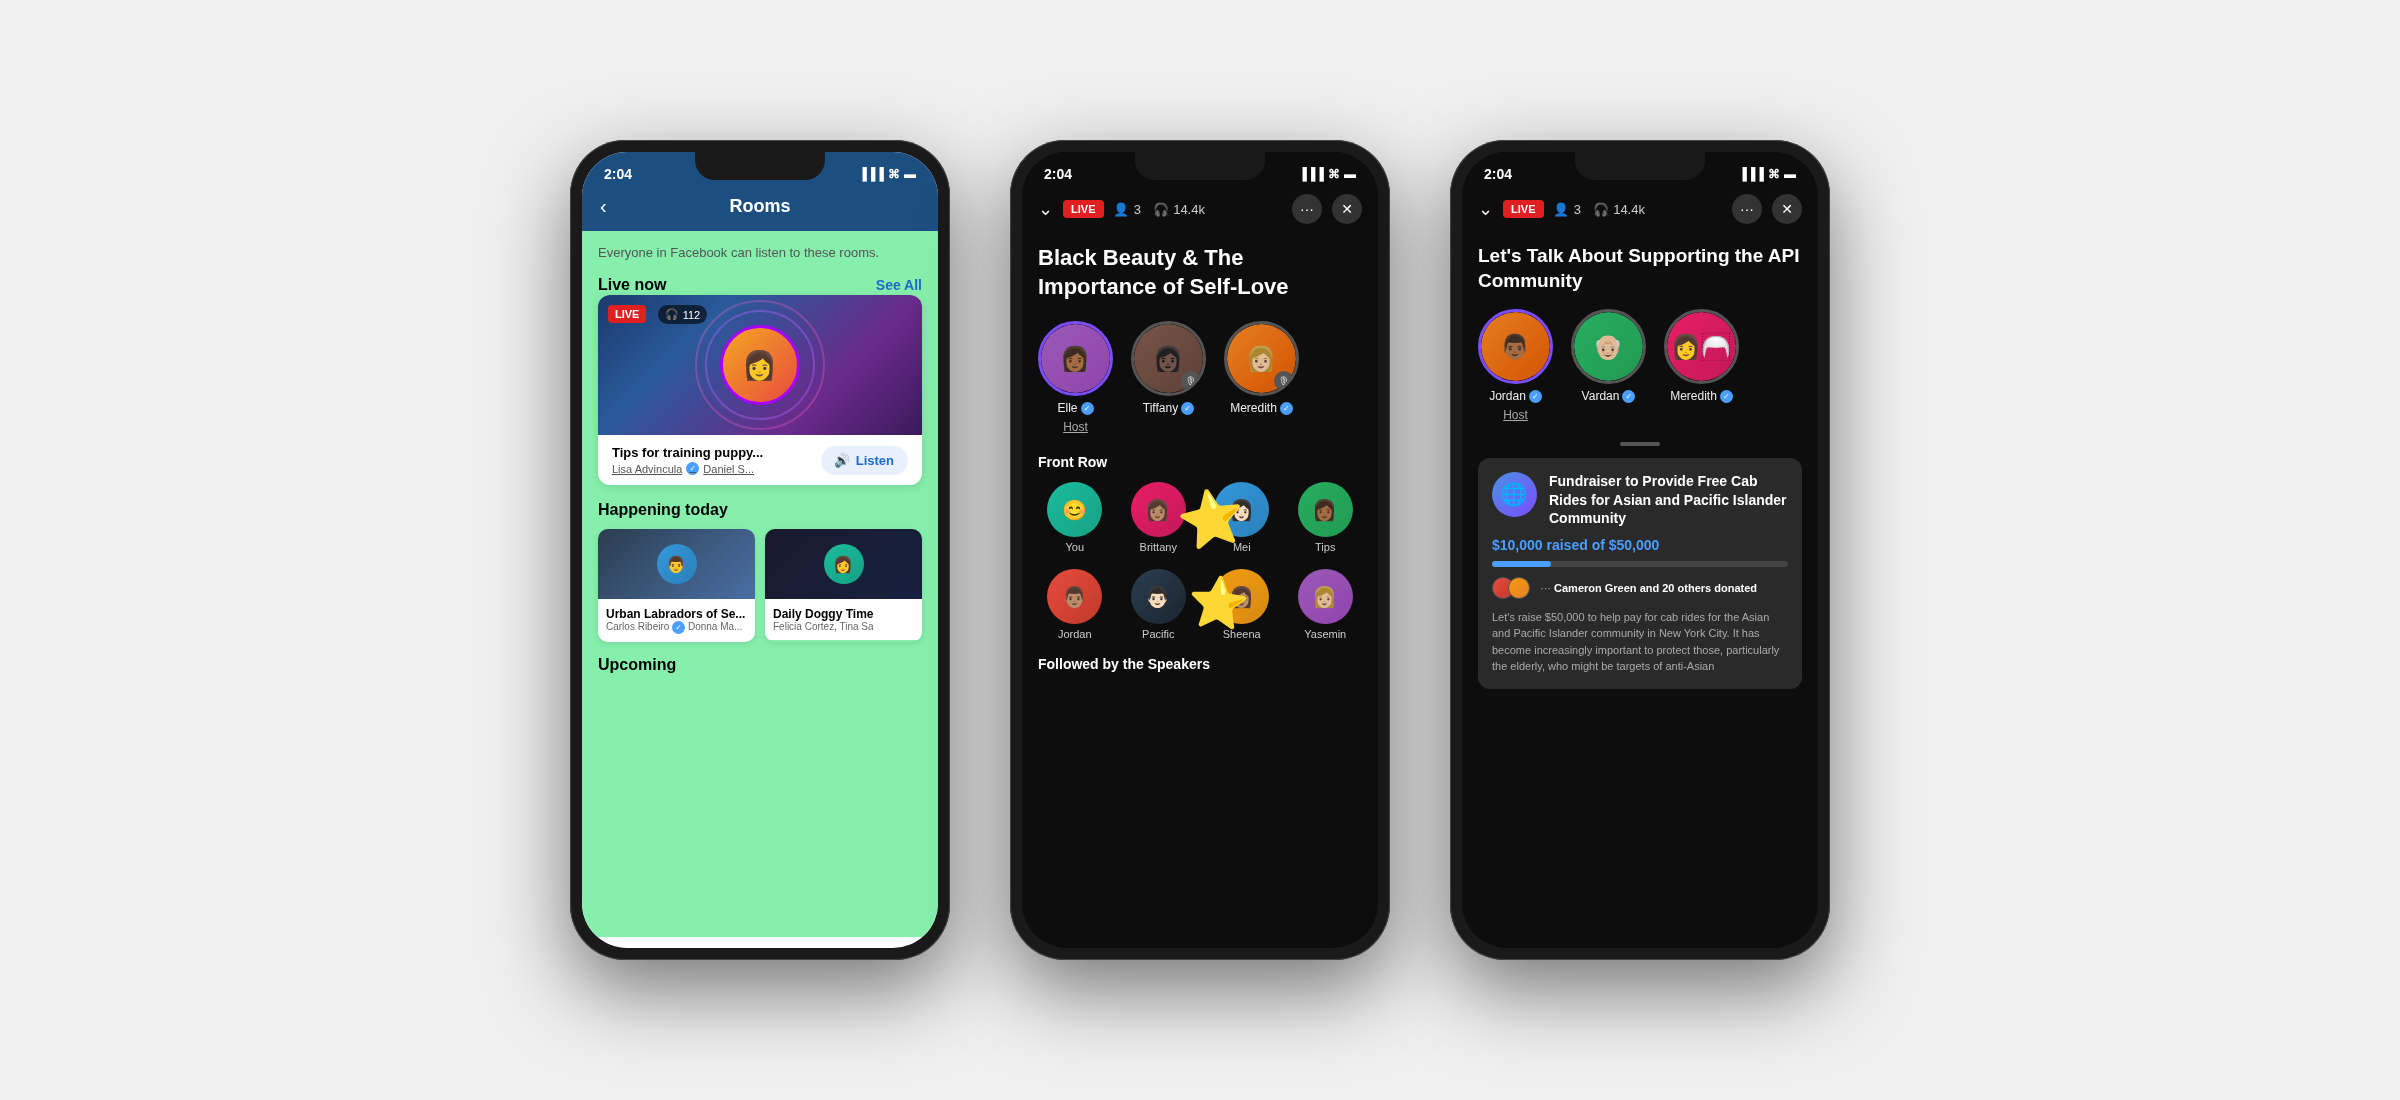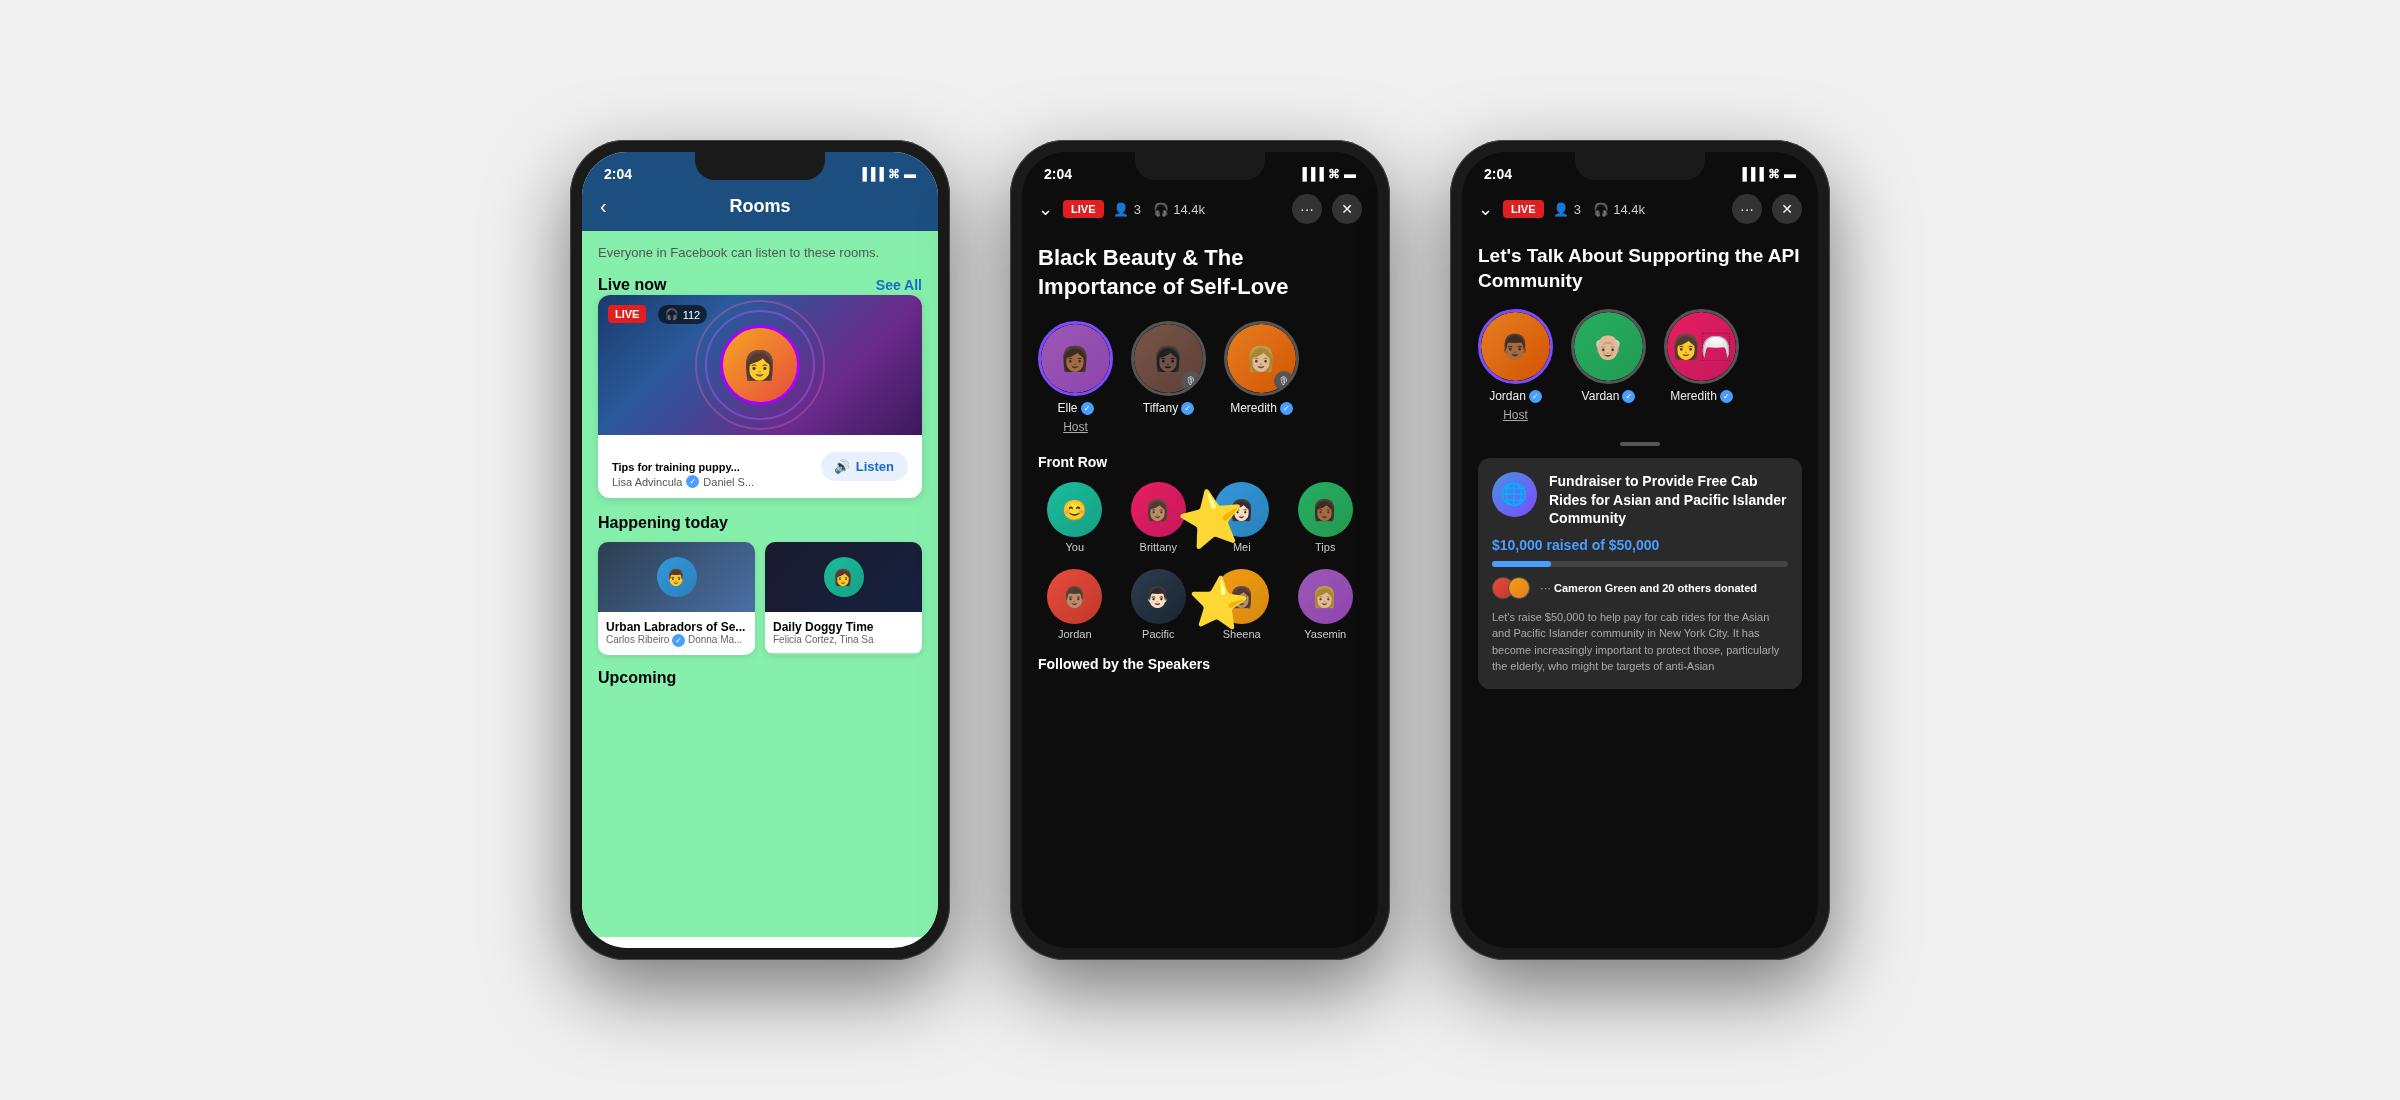--- a/index.html
+++ b/index.html
@@ -189,32 +189,32 @@
       border-color: rgba(255,100,200,0.3);
     }
 
     .live-card-info {
       padding: 10px 14px;
       display: flex;
       justify-content: space-between;
       align-items: center;
     }
     .live-card-text .title {
-      font-size: 11px;
+      font-size: 13px;
       font-weight: 600;
       color: #000;
-      margin-top: 16px;
     }
     .live-card-text .subtitle {
       font-size: 11px;
       color: #555;
       display: flex;
       align-items: center;
       gap: 4px;
       margin-top: 2px;
+      text-decoration: underline;
     }
     .listen-btn {
       background: #e8f0fe;
       color: #1c6ac9;
       border: none;
       border-radius: 20px;
       padding: 7px 14px;
       font-size: 13px;
       font-weight: 600;
       display: flex;

